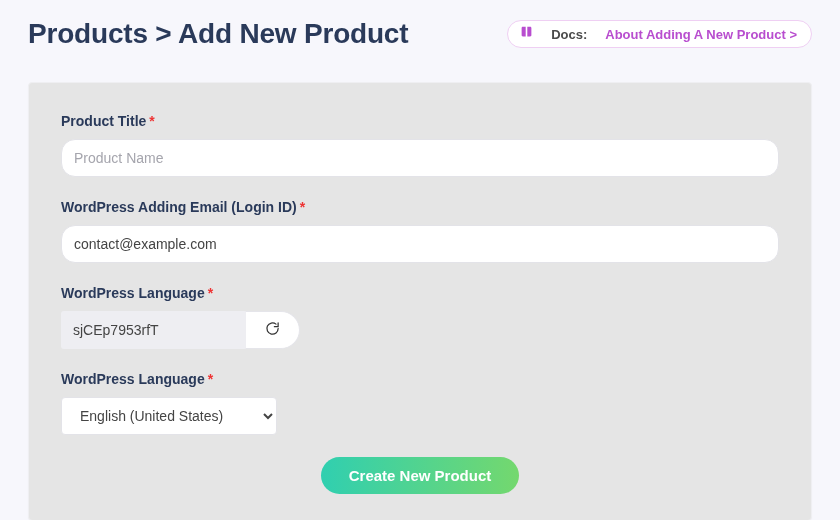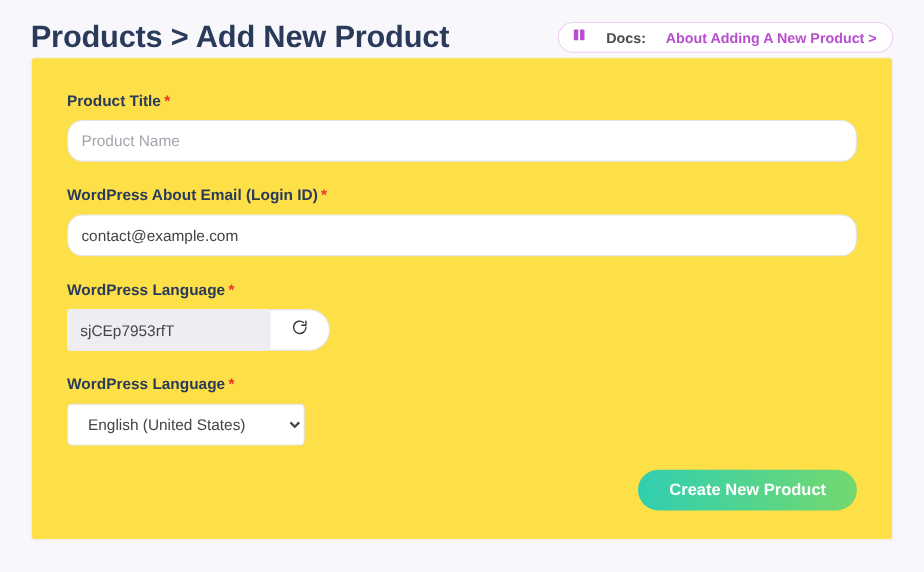--- a/index.html
+++ b/index.html
@@ -9,21 +9,21 @@
     background: #f7f7fc;
     font-family: "Segoe UI", Arial, sans-serif;
   }
   .page {
     padding: 18px 28px 24px 28px;
   }
   .header-row {
     display: flex;
     justify-content: space-between;
     align-items: center;
-    margin-bottom: 2px;
+    margin-bottom: 32px;
   }
   .page-title {
     font-size: 28px;
     font-weight: 700;
     color: #2a3a5a;
     letter-spacing: -0.2px;
   }
   .docs-pill {
     display: inline-flex;
     align-items: center;
@@ -33,21 +33,21 @@
     border-radius: 22px;
     padding: 5px 14px 5px 12px;
     font-size: 13px;
     color: #b84dcf;
     font-weight: 600;
     cursor: pointer;
   }
   .docs-pill .docs-label { color: #4a4a4a; font-weight: 600; }
   .docs-pill .book { color: #b84dcf; font-size: 13px; }
   .card {
-    background: #fde047;
+    background: #e5e5e5;
     border: 1px solid #efeff2;
     border-radius: 4px;
     padding: 30px 32px 26px 32px;
     box-shadow: 0 1px 2px rgba(0,0,0,0.02);
   }
   .field { margin-bottom: 22px; }
   .field-label {
     font-size: 14px;
     font-weight: 700;
     color: #2a3a5a;
@@ -101,21 +101,21 @@
     height: 38px;
     padding: 0 10px 0 14px;
     font-size: 14px;
     border: 1px solid #e3e3e8;
     border-radius: 4px;
     background: #fff;
     color: #444;
   }
   .submit-row {
     display: flex;
-    justify-content: flex-end;
+    justify-content: center;
     margin-top: 6px;
   }
   .create-btn {
     background: linear-gradient(90deg, #30cfb0 0%, #74d86e 100%);
     color: #fff;
     font-size: 15px;
     font-weight: 600;
     border: none;
     border-radius: 22px;
     padding: 10px 28px;
@@ -143,21 +143,21 @@
 
     <div class="field">
       <div class="field-label">
         <span>Product Title</span><span class="req">*</span>
       </div>
       <input class="text-input" type="text" placeholder="Product Name" style="">
     </div>
 
     <div class="field">
       <div class="field-label">
-        <span>WordPress About Email (Login ID)</span><span class="req">*</span>
+        <span>WordPress Adding Email (Login ID)</span><span class="req">*</span>
       </div>
       <input class="text-input" type="text" value="contact@example.com" style="">
     </div>
 
     <div class="field">
       <div class="field-label">
         <span>WordPress Language</span><span class="req">*</span>
       </div>
       <div class="password-row">
         <div class="password-box">sjCEp7953rfT</div>

